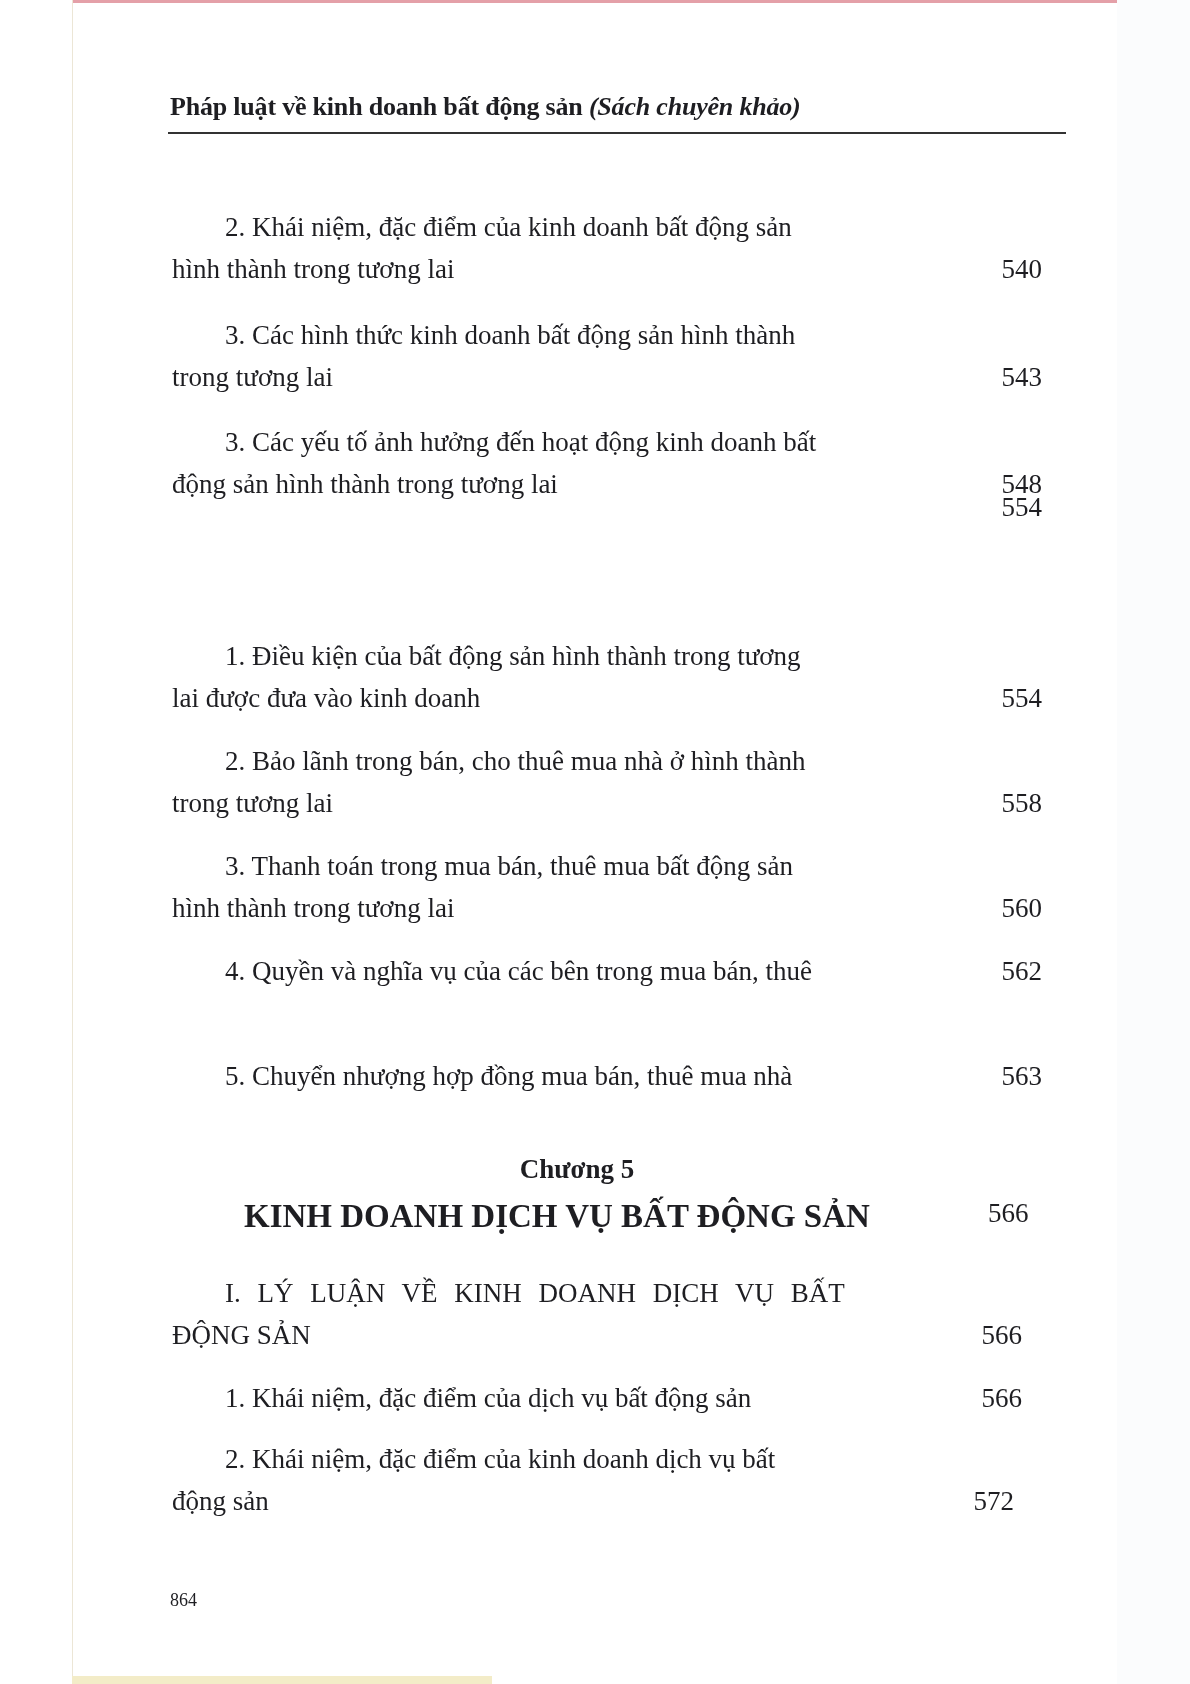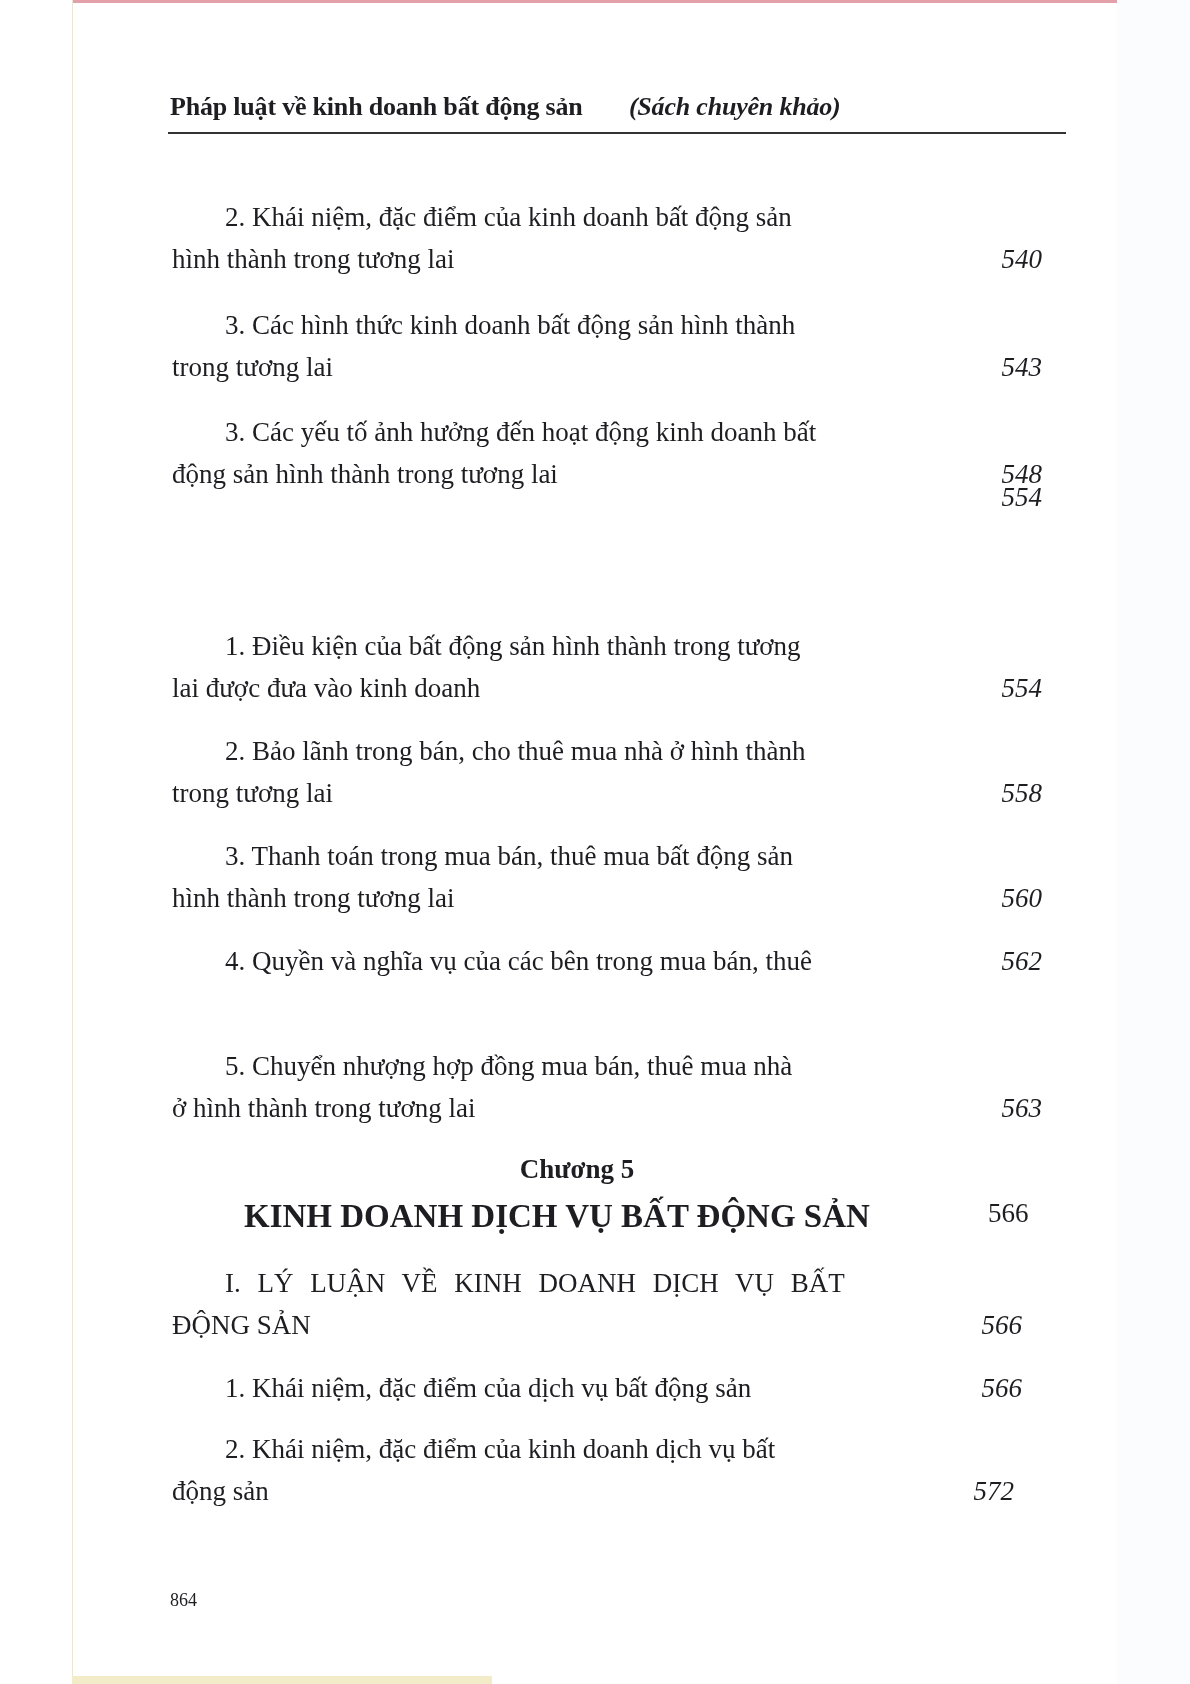--- a/index.html
+++ b/index.html
@@ -3,26 +3,26 @@
 <meta charset="utf-8">
 <style>
   html, body { margin:0; padding:0; }
   body { width:1190px; height:1684px; background:#ffffff; position:relative; overflow:hidden;
          font-family:"Liberation Serif","DejaVu Serif",serif; color:#1e1e22; }
   .top-strip { position:absolute; left:72px; top:0; width:1045px; height:3px; background:#e4a0a8; }
   .page-edge-left { position:absolute; left:72px; top:0; width:1px; height:1684px; background:#ece6d6; }
   .page-edge-right { position:absolute; left:1117px; top:0; width:73px; height:1684px; background:#fbfcfd; }
   .bottom-strip { position:absolute; left:72px; top:1676px; width:420px; height:8px; background:#f3ecc8; }
   .running-head { position:absolute; left:170px; top:92px; font-size:26px; font-weight:bold; letter-spacing:-0.2px; white-space:nowrap; }
-  .running-head .it { font-style:italic;margin-left:40px; }
+  .running-head .it { font-style:italic; }
   .head-rule { position:absolute; left:168px; top:132px; width:898px; height:2px; background:#333; }
-  .entry { position:absolute; left:172px; width:870px; font-size:27px; line-height:42px; }
+  .entry { position:absolute; left:172px; width:870px; font-size:27px; line-height:42px;margin-top:10px; }
   .entry .l1 { display:block; padding-left:53px; white-space:nowrap; }
   .entry .l2 { display:block; white-space:nowrap; }
-  .entry .pg { position:absolute; right:0; bottom:0; line-height:42px;font-style:italic; }
+  .entry .pg { position:absolute; right:0; bottom:0; line-height:42px; }
   .chapter-label { position:absolute; left:0; width:1190px; text-align:center; font-size:27px; font-weight:bold; padding-left:0; }
   .chapter-title { position:absolute; left:244px; font-size:33px; font-weight:bold; white-space:nowrap; }
   .chapter-pg { position:absolute; left:988px; font-size:27px; }
   .folio { position:absolute; left:170px; top:1590px; font-size:18px; }
 </style>
 </head>
 <body>
 
 <div class="top-strip"></div>
 <div class="page-edge-left"></div>
@@ -67,21 +67,20 @@
   <span class="l1">3. Thanh toán trong mua bán, thuê mua bất động sản</span>
   <span class="l2">hình thành trong tương lai</span>
   <span class="pg">560</span>
 </div>
 <div class="entry" style="top:940px">
   <span class="l1">4. Quyền và nghĩa vụ của các bên trong mua bán, thuê</span>
   <span class="pg">562</span>
 </div>
 <div class="entry" style="top:1045px">
   <span class="l1">5. Chuyển nhượng hợp đồng mua bán, thuê mua nhà</span>
-  <span class="l2">ở hình thành trong tương lai</span>
   <span class="pg">563</span>
 </div>
 
 <div class="chapter-label" style="top:1154px; left:-18px;">Chương 5</div>
 <div class="chapter-title" style="top:1198px">KINH DOANH DỊCH VỤ BẤT ĐỘNG SẢN</div>
 <div class="chapter-pg" style="top:1198px">566</div>
 
 <div class="entry" style="top:1262px">
   <span class="l1" style="word-spacing:10px">I. LÝ LUẬN VỀ KINH DOANH DỊCH VỤ BẤT</span>
   <span class="l2">ĐỘNG SẢN</span>

